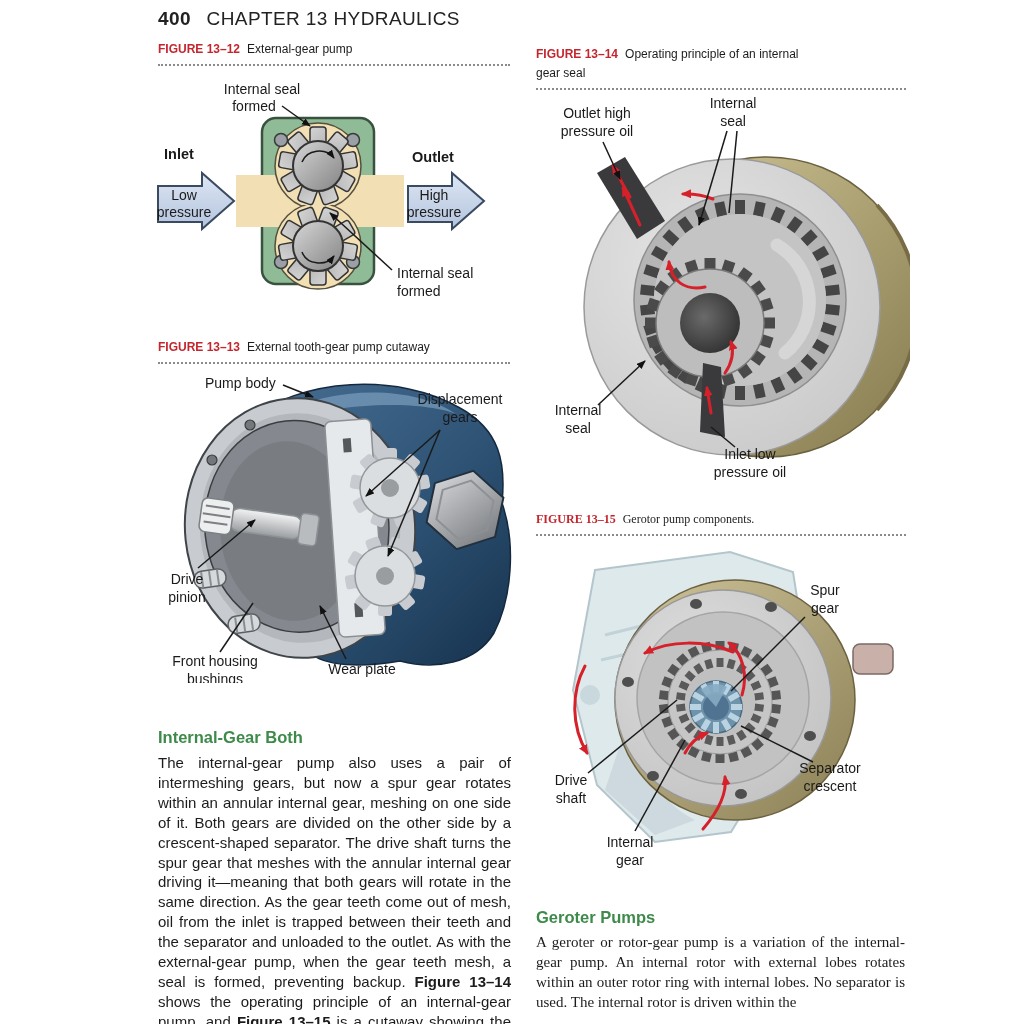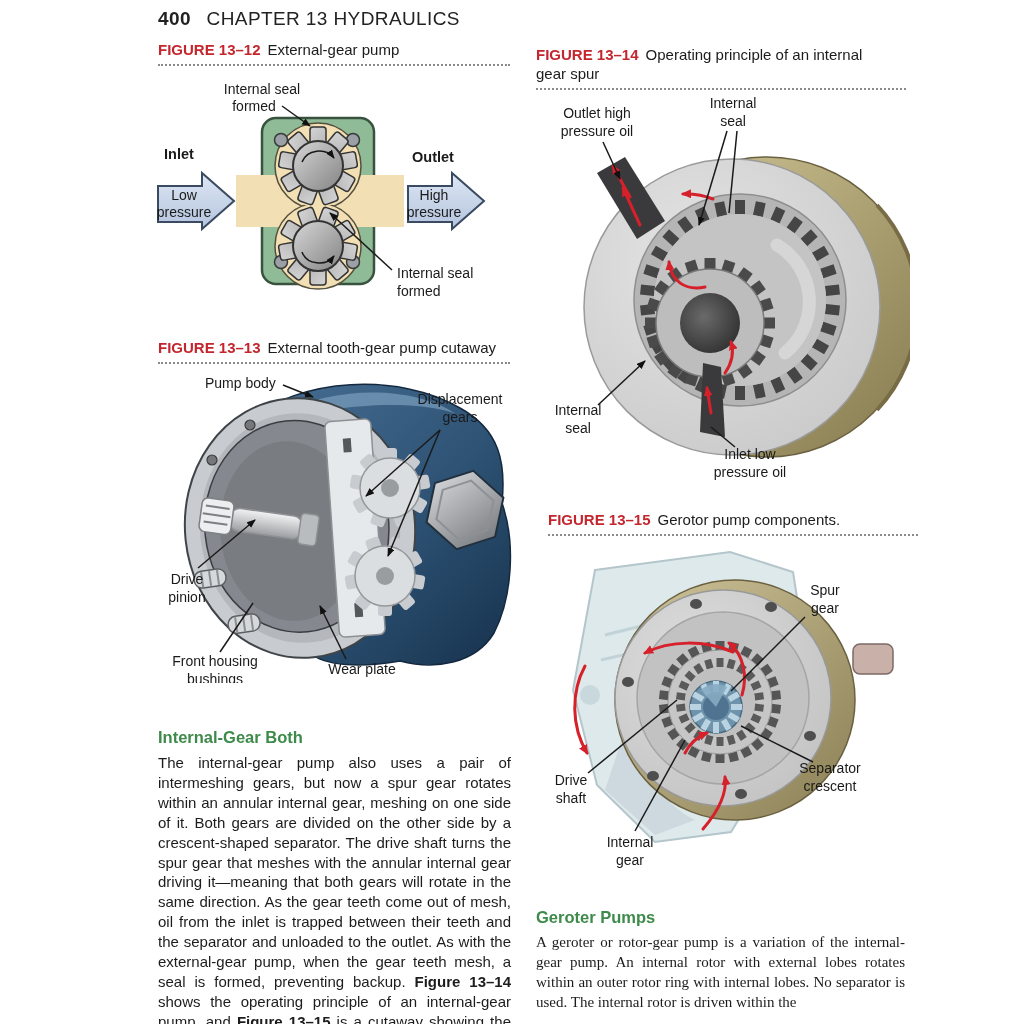--- a/index.html
+++ b/index.html
@@ -1,21 +1,21 @@
 <!DOCTYPE html>
 <html lang="en"><head>
 <meta charset="utf-8">
 <style>
   html,body{margin:0;padding:0;background:#ffffff;}
   #page{position:relative;width:1024px;height:1024px;background:#fff;overflow:hidden;
         font-family:"Liberation Sans",sans-serif;color:#1c1c1c;}
   .abs{position:absolute;}
   .hdr{font-size:19px;letter-spacing:.4px;color:#222;}
   .hdr b{margin-right:10px;}
-  .figtitle{font-size:15px;line-height:19px;border-bottom:2px dotted #8a8a8a;padding-bottom:5px;}
+  .figtitle{font-size:12px;line-height:19px;border-bottom:2px dotted #8a8a8a;padding-bottom:5px;}
   .figtag{font-weight:bold;color:#c4262e;margin-right:7px;}
   .sechead{font-size:16.5px;font-weight:bold;color:#3e8a4a;}
   .body{font-size:15px;line-height:19.9px;text-align:justify;hyphens:auto;-webkit-hyphens:auto;color:#1c1c1c;}
   .body b{font-weight:bold;}
   svg text{font-family:"Liberation Sans",sans-serif;font-size:14px;fill:#1a1a1a;}
   svg text.bld{font-weight:bold;font-size:14.5px;}
   .ldr{stroke:#1a1a1a;stroke-width:1.5;fill:none;}
   .red{stroke:#d6202a;stroke-width:3;fill:none;stroke-linecap:round;}
 </style>
 </head>
@@ -256,21 +256,21 @@
       <text x="212" y="306" text-anchor="middle">Wear plate</text>
       <path d="M196,291 L170,238" class="ldr" marker-end="url(#mB)"></path>
     </g>
   </svg>
 
   <div class="abs sechead" style="left:158px;top:728px;">Internal-Gear Both</div>
   <div class="abs body" style="left:158px;top:753px;width:353px;"><span>The internal-gear pump also uses a pair of intermeshing gears, but now a spur gear rotates within an annular internal gear, meshing on one side of it. Both gears are divided on the other side by a crescent-shaped separator. The drive shaft turns the spur gear that meshes with the annular internal gear driving it—meaning that both gears will rotate in the same direction. As the gear teeth come out of mesh, oil from the inlet is trapped between their teeth and the separator and unloaded to the outlet. As with the external-gear pump, when the gear teeth mesh, a seal is formed, preventing backup. </span><b>Figure 13–14</b><span> shows the operating principle of an internal-gear pump, and </span><b>Figure 13–15</b><span> is a cutaway showing the internal components.</span></div>
 
   <div class="abs figtitle" style="left:536px;top:45px;width:370px;">
     <span class="figtag">FIGURE 13–14</span><span>Operating principle of an internal</span><br>
-    <span>gear spur</span>
+    <span>gear seal</span>
   </div>
 
   <svg class="abs" style="left:535px;top:95px;" width="375" height="390" viewBox="0 0 375 390">
     <defs>
       <linearGradient id="olvA" x1="0" y1="0" x2="1" y2="1">
         <stop offset="0" stop-color="#d3c898"></stop>
           <stop offset="1" stop-color="#857a4e"></stop>
       </linearGradient>
       <radialGradient id="holeA" cx=".4" cy=".4" r=".8">
         <stop offset="0" stop-color="#6a6a6a"></stop>
@@ -383,21 +383,21 @@
       <text x="43" y="338" text-anchor="middle">seal</text>
       <path d="M63,310 L110,266" class="ldr" marker-end="url(#mB)"></path>
     </g>
     <g>
       <text x="215" y="364" text-anchor="middle">Inlet low</text>
       <text x="215" y="382" text-anchor="middle">pressure oil</text>
       <path d="M200,352 L176,332" class="ldr"></path>
     </g>
   </svg>
 
-  <div class="abs figtitle" style="left:548px;top:510px;width:370px;">
+  <div class="abs figtitle" style="left:536px;top:510px;width:370px;font-family:Liberation Serif, serif;">
     <span class="figtag">FIGURE 13–15</span><span>Gerotor pump components.</span>
   </div>
 
   <svg class="abs" style="left:535px;top:540px;" width="375" height="345" viewBox="0 0 375 345">
     <defs>
       <linearGradient id="olvB" x1="0" y1="0" x2="1" y2="1">
         <stop offset="0" stop-color="#cfc49a"></stop>
           <stop offset="1" stop-color="#8a7f55"></stop>
       </linearGradient>
       <radialGradient id="faceB" cx=".38" cy=".35" r=".9">

